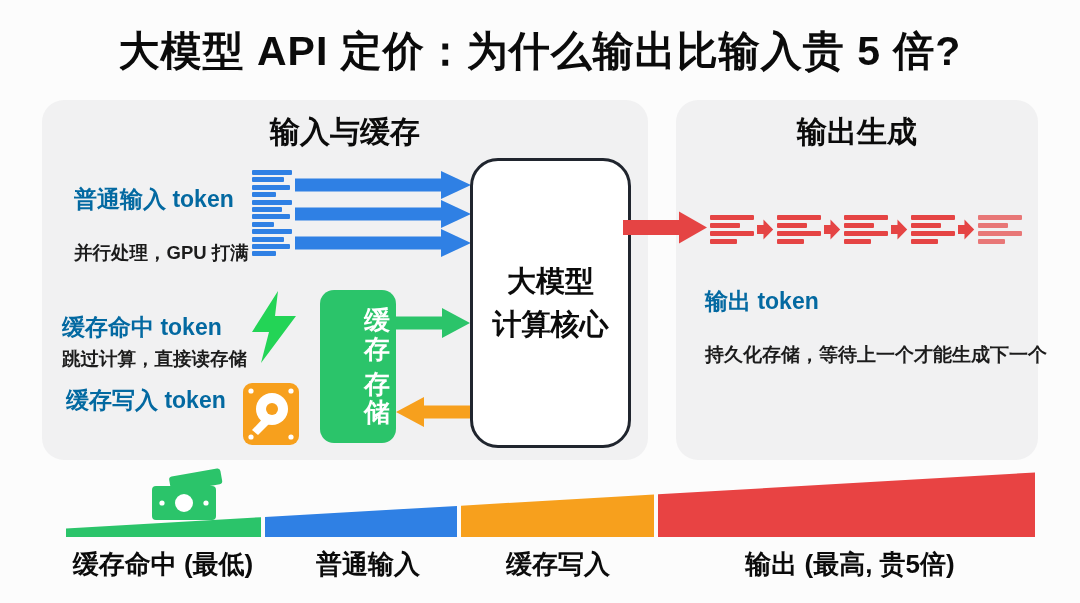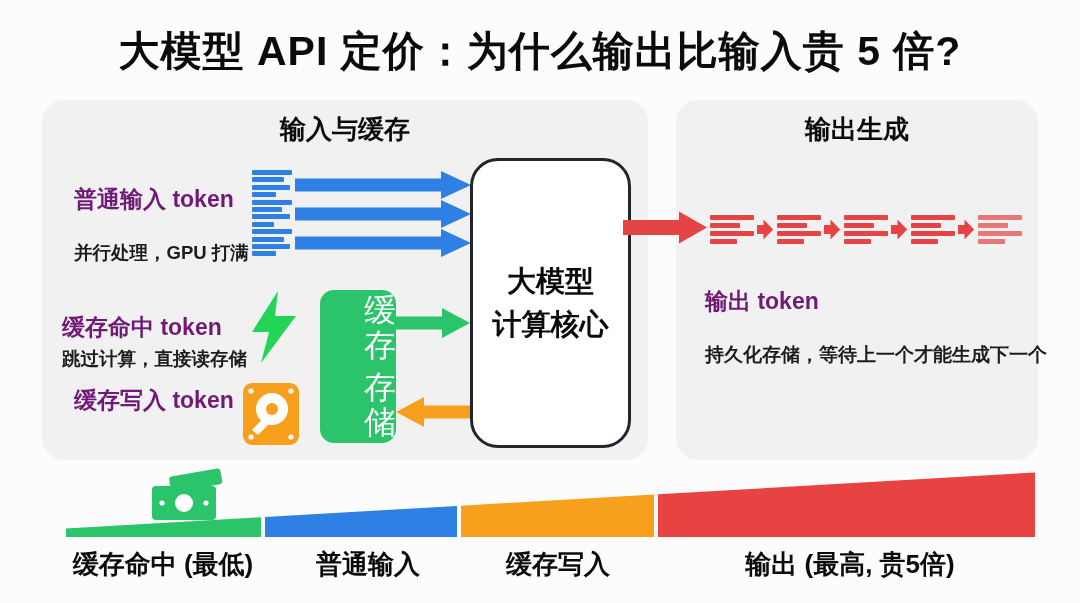--- a/index.html
+++ b/index.html
@@ -13,34 +13,34 @@
   .page-title{
     position:absolute;top:24px;left:0;width:1080px;text-align:center;
     font-size:41px;font-weight:800;letter-spacing:1px;color:#0b0b0b;margin:0;
   }
   
   .panel{position:absolute;top:100px;height:360px;background:#F1F1F2;border-radius:22px;}
   .panel.left{left:42px;width:606px;}
   .panel.right{left:676px;width:362px;}
   .panel-header{
     position:absolute;top:12px;left:0;width:100%;text-align:center;
-    font-size:26px;font-weight:800;color:#0b0b0b;
-  }
-  
-  .row-heading{position:absolute;font-size:23px;font-weight:800;color:#701a75;white-space:nowrap;}
+    font-size:30px;font-weight:800;color:#0b0b0b;
+  }
+  
+  .row-heading{position:absolute;font-size:23px;font-weight:800;color:#0369a1;white-space:nowrap;}
   .row-desc{position:absolute;font-size:18.5px;font-weight:600;color:#1c1c1c;white-space:nowrap;margin-top:16px;}
   
   .token-stack-blue{position:absolute;left:252px;top:170px;width:48px;display:flex;flex-direction:column;gap:2.4px;z-index:1;}
   .token-stack-blue .ln{height:5px;background:#2F80E4;border-radius:1px;}
   
   .cache-box{
     position:absolute;left:278px;top:190px;width:76px;height:153px;background:#2BC46A;border-radius:14px;
     display:flex;flex-direction:column;align-items:center;justify-content:center;gap:6px;z-index:1;
   }
-  .cache-box span{color:#fff;font-size:32px;font-weight:400;line-height:1.1;margin-left:44px;}
+  .cache-box span{color:#fff;font-size:26px;font-weight:700;line-height:1.1;margin-left:44px;}
   
   .core-box{
     position:absolute;left:470px;top:158px;width:155px;height:284px;background:#fff;
     border:3.5px solid #20252E;border-radius:28px;z-index:3;
     display:flex;flex-direction:column;align-items:center;justify-content:center;gap:4px;
   }
   .core-box span{font-size:29px;font-weight:800;color:#0b0b0b;line-height:1.35;}
   
   .token-stream{position:absolute;left:34px;top:108px;width:312px;height:42px;display:flex;align-items:center;gap:3px;}
   .token-stack-red{width:44px;display:flex;flex-direction:column;gap:3px;}
@@ -60,21 +60,21 @@
 
 <section class="panel left">
   <div class="panel-header">输入与缓存</div>
 
   <div class="row-heading" style="left:32px;top:84px;">普通输入 token</div>
   <div class="row-desc" style="left:32px;top:124px;">并行处理，GPU 打满</div>
 
   <div class="row-heading" style="left:20px;top:192px;margin-top:20px;">缓存命中 token</div>
   <div class="row-desc" style="left:20px;top:230px;">跳过计算，直接读存储</div>
 
-  <div class="row-heading" style="left:32px;top:285px;">缓存写入 token</div>
+  <div class="row-heading" style="left:24px;top:285px;">缓存写入 token</div>
 
   <svg class="abs" style="left:206px;top:191px;" width="52" height="72" viewBox="0 0 52 72">
     <polygon points="30,0 4,41 21,41 13,72 48,25 27,25" fill="#23D456"></polygon>
   </svg>
 
   <svg class="abs" style="left:201px;top:283px;" width="56" height="62" viewBox="0 0 56 62">
     <rect x="0" y="0" width="56" height="62" rx="9" fill="#F7A01D"></rect>
     <circle cx="29" cy="26" r="16" fill="#fff"></circle>
     <polygon points="25,30 9,47 15,52 31,36" fill="#fff"></polygon>
     <circle cx="29" cy="26" r="6" fill="#F7A01D"></circle>

